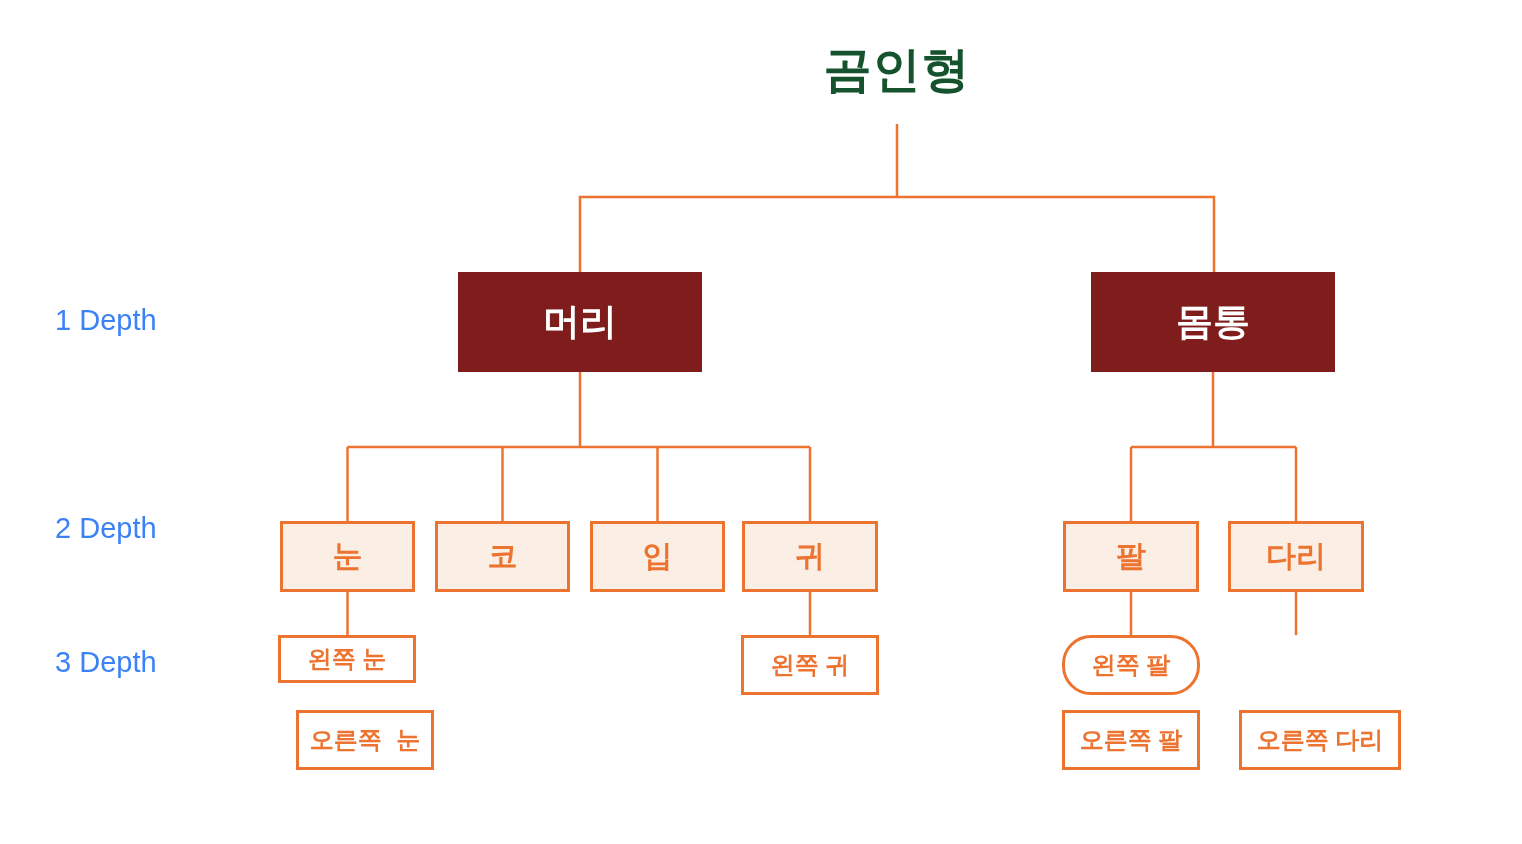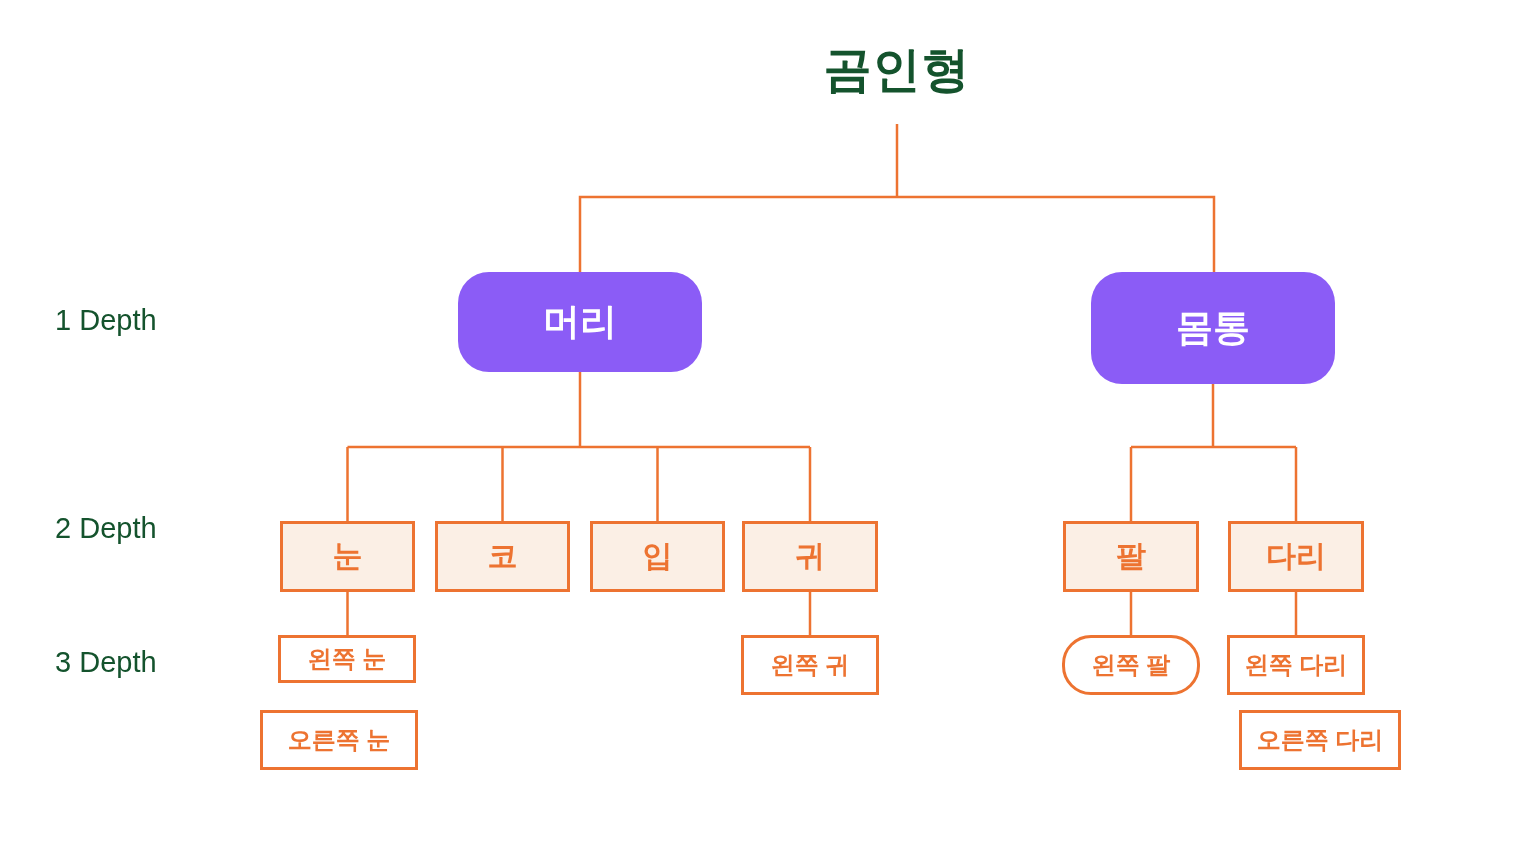--- a/index.html
+++ b/index.html
@@ -32,41 +32,40 @@
     position: absolute;
     display: flex;
     align-items: center;
     justify-content: center;
     box-sizing: border-box;
     text-align: center;
     font-weight: 800;
     white-space: nowrap;
   }
   .n1 {
-    background: #8b5cf6;
+    background: #7f1d1d;
     color: #ffffff;
     font-size: 37px;
-    border-radius: 31px;
   }
   .n2 {
     background: #FBEFE5;
     border: 3px solid #ED7331;
     color: #ED7331;
     font-size: 30px;
   }
   .n3 {
     background: #ffffff;
     border: 3px solid #ED7331;
     color: #ED7331;
     font-size: 24px;
   }
   .depth-label {
     position: absolute;
     left: 55px;
-    color: #14532d;
+    color: #3b82f6;
     font-size: 29px;
     font-weight: 500;
     white-space: nowrap;
   }
 </style>
 </head>
 <body>
 
 <div class="canvas">
 
@@ -89,32 +88,32 @@
     <path d="M1296,592 V635"></path>
   </svg>
 
   <div class="diagram-title">곰인형</div>
 
   <div class="depth-label" style="top:304px;">1 Depth</div>
   <div class="depth-label" style="top:512px;">2 Depth</div>
   <div class="depth-label" style="top:646px;">3 Depth</div>
 
   <div class="node n1" style="left:458px; top:272px; width:244px; height:100px;">머리</div>
-  <div class="node n1" style="left:1091px; top:272px; width:244px; height:112px;">몸통</div>
+  <div class="node n1" style="left:1091px; top:272px; width:244px; height:100px;">몸통</div>
 
   <div class="node n2" style="left:280px; top:521px; width:135px; height:71px;">눈</div>
   <div class="node n2" style="left:435px; top:521px; width:135px; height:71px;">코</div>
   <div class="node n2" style="left:590px; top:521px; width:135px; height:71px;">입</div>
   <div class="node n2" style="left:742px; top:521px; width:136px; height:71px;">귀</div>
   <div class="node n2" style="left:1063px; top:521px; width:136px; height:71px;">팔</div>
   <div class="node n2" style="left:1228px; top:521px; width:136px; height:71px;">다리</div>
 
   <div class="node n3" style="left:278px; top:635px; width:138px; height:48px;">왼쪽 눈</div>
-  <div class="node n3" style="left:260px; top:710px; width:158px; height:60px;">오른쪽 눈</div>
+  <div class="node n3" style="left:296px; top:710px; width:138px; height:60px;font-family:Liberation Mono, monospace;">오른쪽 눈</div>
 
   <div class="node n3" style="left:741px; top:635px; width:138px; height:60px;text-align:center;">왼쪽 귀</div>
 
   <div class="node n3" style="left:1062px; top:635px; width:138px; height:60px;border-radius:29px;">왼쪽 팔</div>
+  <div class="node n3" style="left:1062px; top:710px; width:138px; height:60px;">오른쪽 팔</div>
 
-  <div class="node n3" style="left:1227px; top:635px; width:138px; height:60px;">왼쪽 다리</div>
   <div class="node n3" style="left:1239px; top:710px; width:162px; height:60px;">오른쪽 다리</div>
 
 </div>
 
 </body></html>

